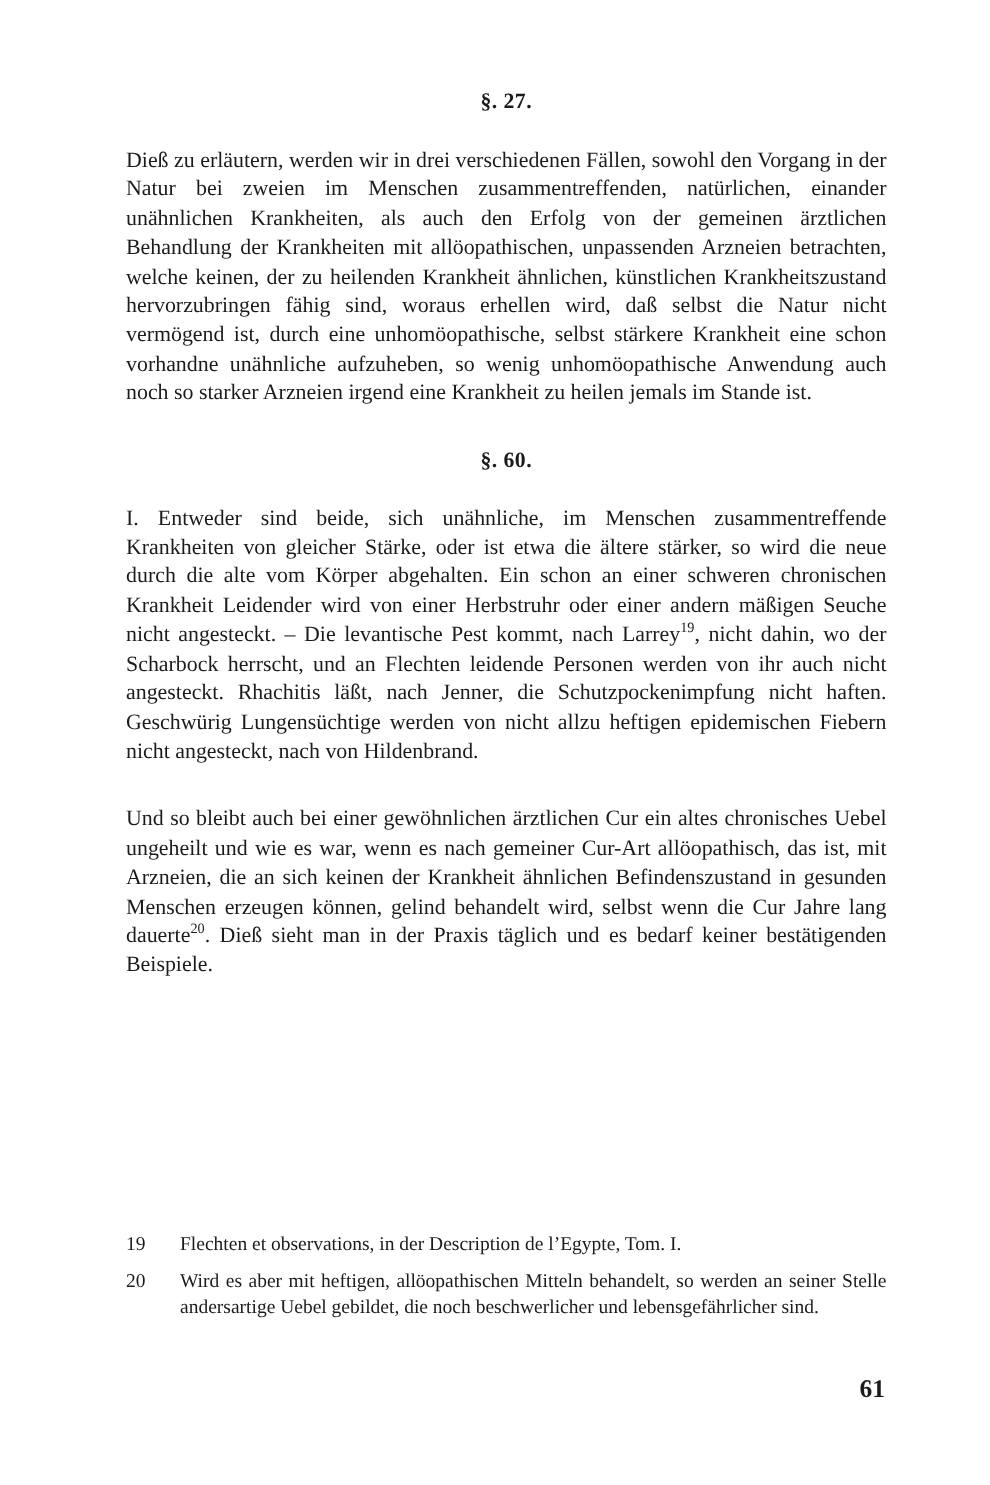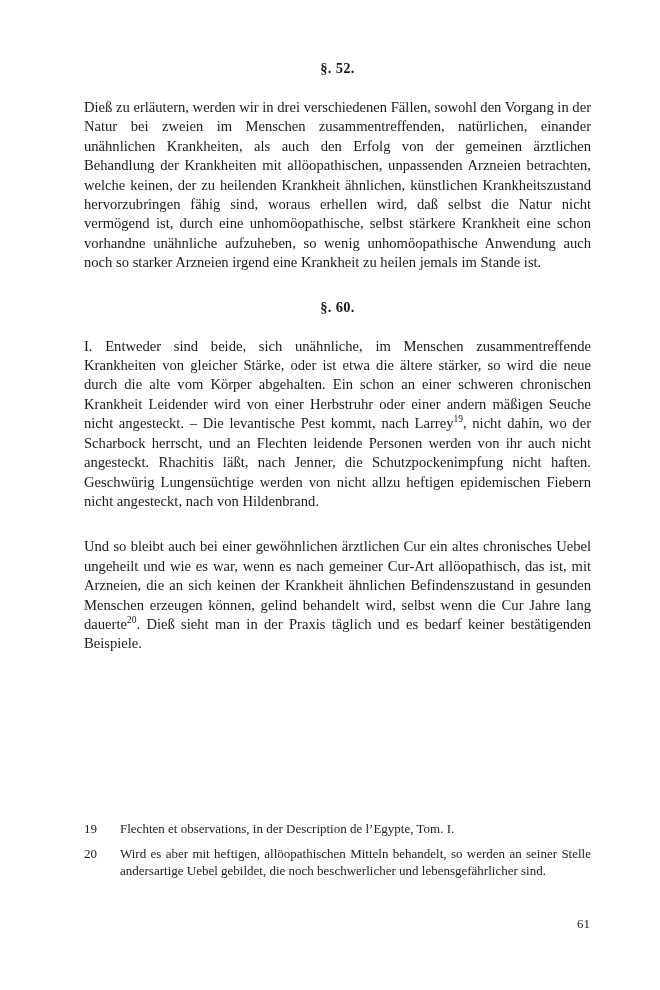--- a/index.html
+++ b/index.html
@@ -53,30 +53,31 @@
   .fn-num { flex: 0 0 36px; }
   .fn-text {
     flex: 1;
     text-align: justify;
     hyphens: auto;
     -webkit-hyphens: auto;
   }
   .page-number {
     position: absolute;
     top: 916px; right: 70px;
-    font-size: 13px;
+    font-size: 17px;
+    font-weight: bold;
   }
 </style>
 </head>
 <body>
 
 <div class="page">
   <div class="content">
 
-    <h2 class="heading" lang="de">§. 52.</h2>
+    <h2 class="heading" lang="de">§. 27.</h2>
     <p class="par" lang="de"><span>Dieß zu erläutern, werden wir in drei verschiedenen Fällen, sowohl den Vorgang in der Natur bei zweien im Menschen zusammentreffenden, natürlichen, einander unähnlichen Krankheiten, als auch den Erfolg von der gemeinen ärztlichen Behandlung der Krankheiten mit allöopathischen, unpassenden Arzneien betrachten, welche keinen, der zu heilenden Krankheit ähnlichen, künstlichen Krankheitszustand hervorzubringen fähig sind, woraus erhellen wird, daß selbst die Natur nicht vermögend ist, durch eine unhomöopathische, selbst stärkere Krankheit eine schon vorhandne unähnliche aufzuheben, so wenig unhomöopathische Anwendung auch noch so starker Arzneien irgend eine Krankheit zu heilen jemals im Stande ist.</span></p>
 
     <h2 class="heading" lang="de">§. 60.</h2>
     <p class="par" lang="de"><span>I. Entweder sind beide, sich </span><span class="it">unähnliche,</span><span> im Menschen zusammentreffende Krankheiten von gleicher Stärke, oder ist etwa die </span><span class="it">ältere stärker,</span><span> so wird die neue durch die alte vom Körper abgehalten. Ein schon an einer schweren chronischen Krankheit Leidender wird von einer Herbstruhr oder einer andern mäßigen Seuche nicht angesteckt. – Die levantische Pest kommt, nach </span><span class="it">Larrey</span><sup>19</sup><span>, nicht dahin, wo der Scharbock herrscht, und an Flechten leidende Personen werden von ihr auch nicht angesteckt. Rhachitis läßt, nach </span><span class="it">Jenner,</span><span> die Schutzpockenimpfung nicht haften. Geschwürig Lungensüchtige werden von nicht allzu heftigen epidemischen Fiebern nicht angesteckt, nach </span><span class="it">von Hildenbrand.</span></p>
 
     <p class="par" lang="de"><span>Und so bleibt auch </span><span class="it">bei einer gewöhnlichen ärztlichen Cur</span><span> ein altes chronisches Uebel ungeheilt und wie es war, wenn es nach gemeiner Cur-Art </span><span class="it">allöopathisch,</span><span> das ist, mit Arzneien, die an sich keinen der Krankheit ähnlichen Befindenszustand in gesunden Menschen erzeugen können, gelind behandelt wird, selbst wenn die Cur Jahre lang dauerte</span><sup>20</sup><span>. Dieß sieht man in der Praxis täglich und es bedarf keiner bestätigenden Beispiele.</span></p>
 
   </div>
 
   <div class="footnotes">

